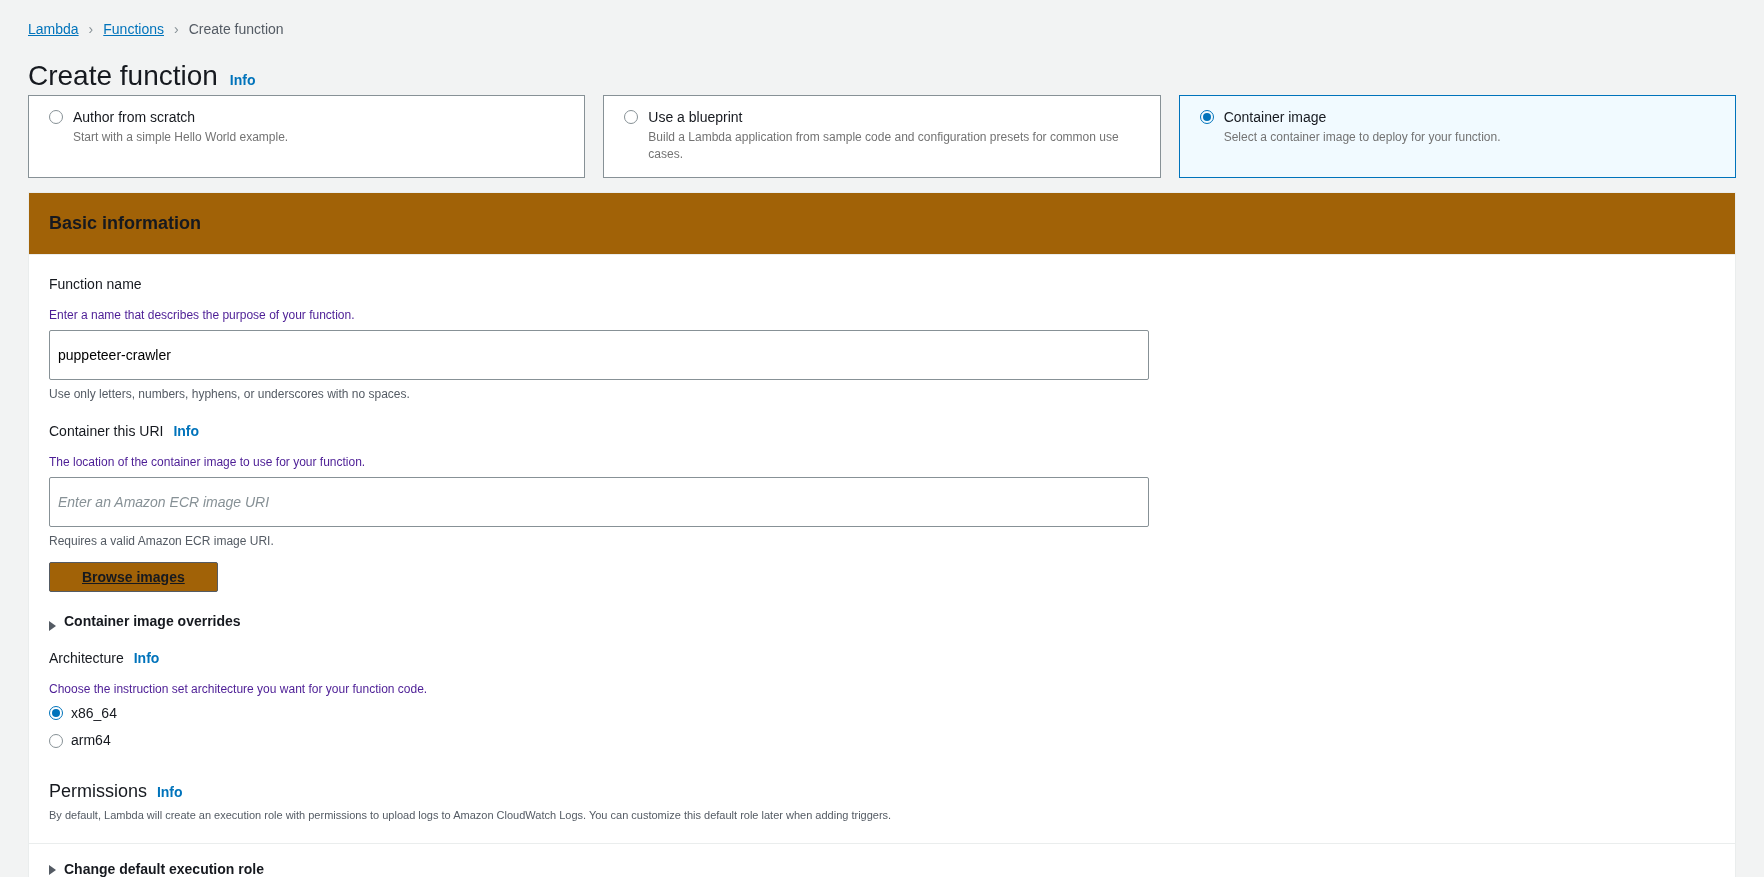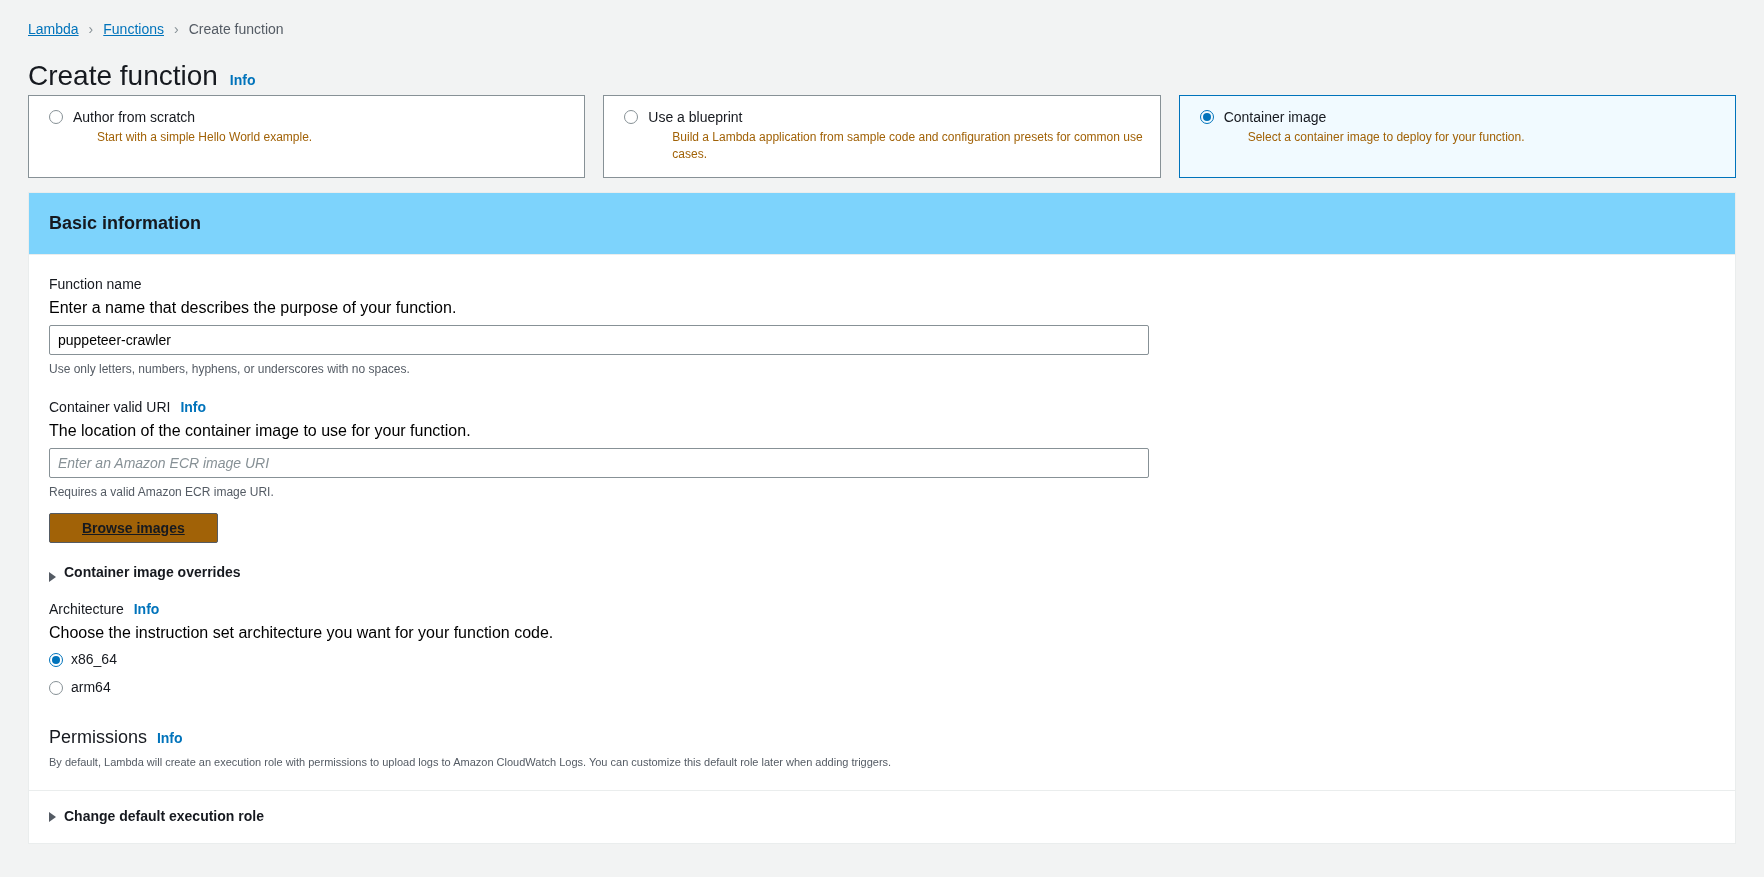--- a/index.html
+++ b/index.html
@@ -76,50 +76,50 @@
   }
   .tile.selected .radio::after {
     content: "";
     position: absolute;
     width: 8px; height: 8px;
     background: #0073bb;
     border-radius: 50%;
     top: 2px; left: 2px;
   }
   .tile-title { font-weight: 400; color: #16191f; font-size: 14px; }
-  .tile-desc { color: #a16207; font-size: 12px; margin-top: 2px; margin-left: 24px; }
+  .tile-desc { color: #737373; font-size: 12px; margin-top: 2px; }
 
   
   .panel {
     border: 1px solid #eaeded;
     background: #fff;
     margin-bottom: 14px;
   }
   .panel-header {
     padding: 18px 20px;
     border-bottom: 1px solid #eaeded;
-    background: #7dd3fc;
+    background: #a16207;
   }
   .panel-header h2 {
     font-size: 18px;
     font-weight: 700;
   }
   .panel-body {
     padding: 20px;
   }
 
   
   .field { margin-bottom: 20px; max-width: 1100px; }
   .field-label { font-weight: 400; color: #16191f; font-size: 14px; }
   .field-label.with-info { display: flex; align-items: baseline; gap: 10px; }
-  .field-desc { color: #000000; font-size: 16px; margin-top: 2px; margin-bottom: 6px; }
+  .field-desc { color: #4c1d95; font-size: 12px; margin-top: 12px; margin-bottom: 6px; }
   .field-hint { color: #545b64; font-size: 12px; margin-top: 6px; }
   input[type=text] {
     width: 100%;
-    padding: 6px 8px;
+    padding: 16px 8px;
     border: 1px solid #879196;
     border-radius: 2px;
     font-size: 14px;
     font-family: inherit;
   }
   input[type=text]::placeholder { color: #879196; font-style: italic; }
   .btn {
     border: 1px solid #545b64;
     background: #a16207;
     padding: 6px 32px;
@@ -245,21 +245,21 @@
 
     <div class="field">
       <div class="field-label">Function name</div>
       <div class="field-desc">Enter a name that describes the purpose of your function.</div>
       <input type="text" value="puppeteer-crawler" style="">
       <div class="field-hint">Use only letters, numbers, hyphens, or underscores with no spaces.</div>
     </div>
 
     <div class="field">
       <div class="field-label with-info">
-        <span>Container valid URI</span>
+        <span>Container this URI</span>
         <a href="#" class="info-link">Info</a>
       </div>
       <div class="field-desc">The location of the container image to use for your function.</div>
       <input type="text" placeholder="Enter an Amazon ECR image URI" style="">
       <div class="field-hint">Requires a valid Amazon ECR image URI.</div>
       <div style="margin-top:12px;">
         <button class="btn">Browse images</button>
       </div>
     </div>
 

